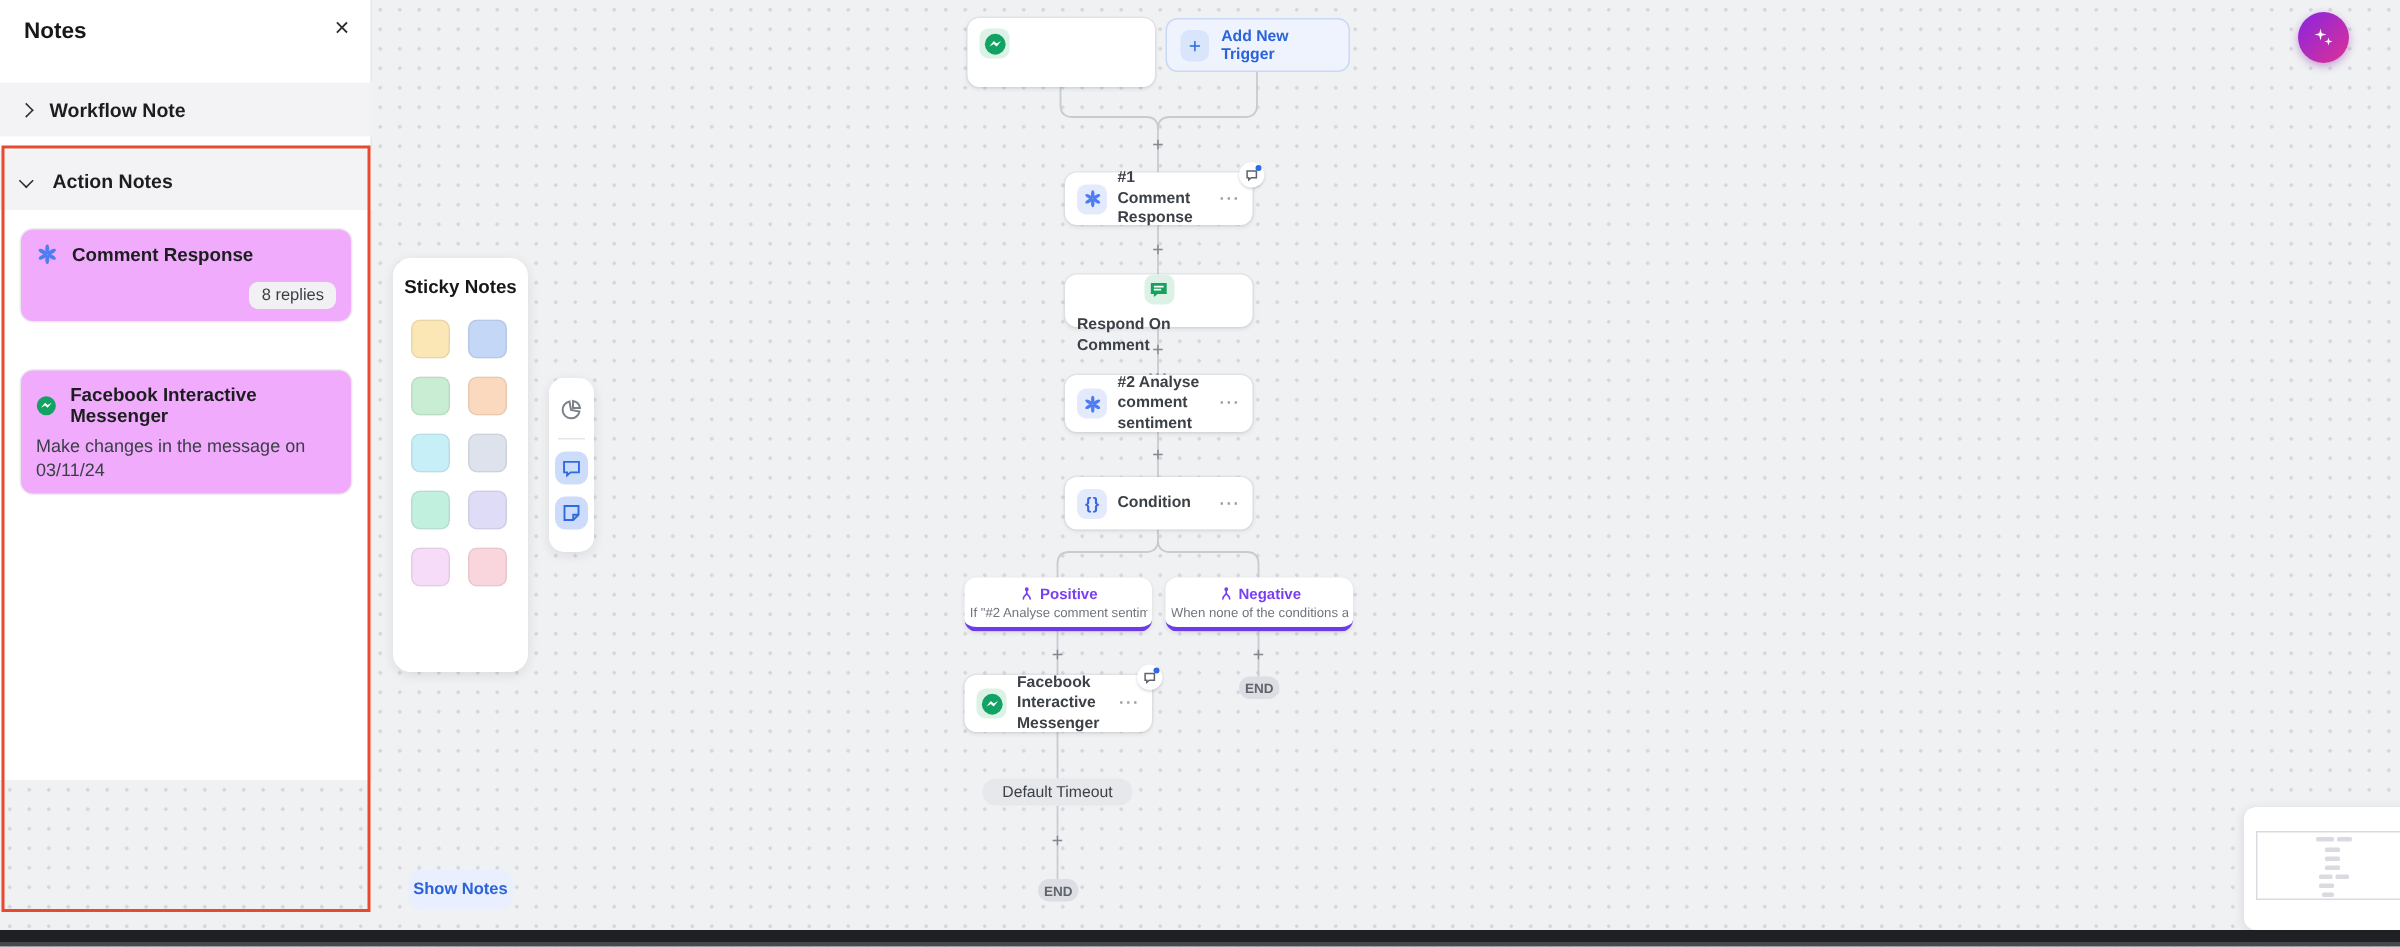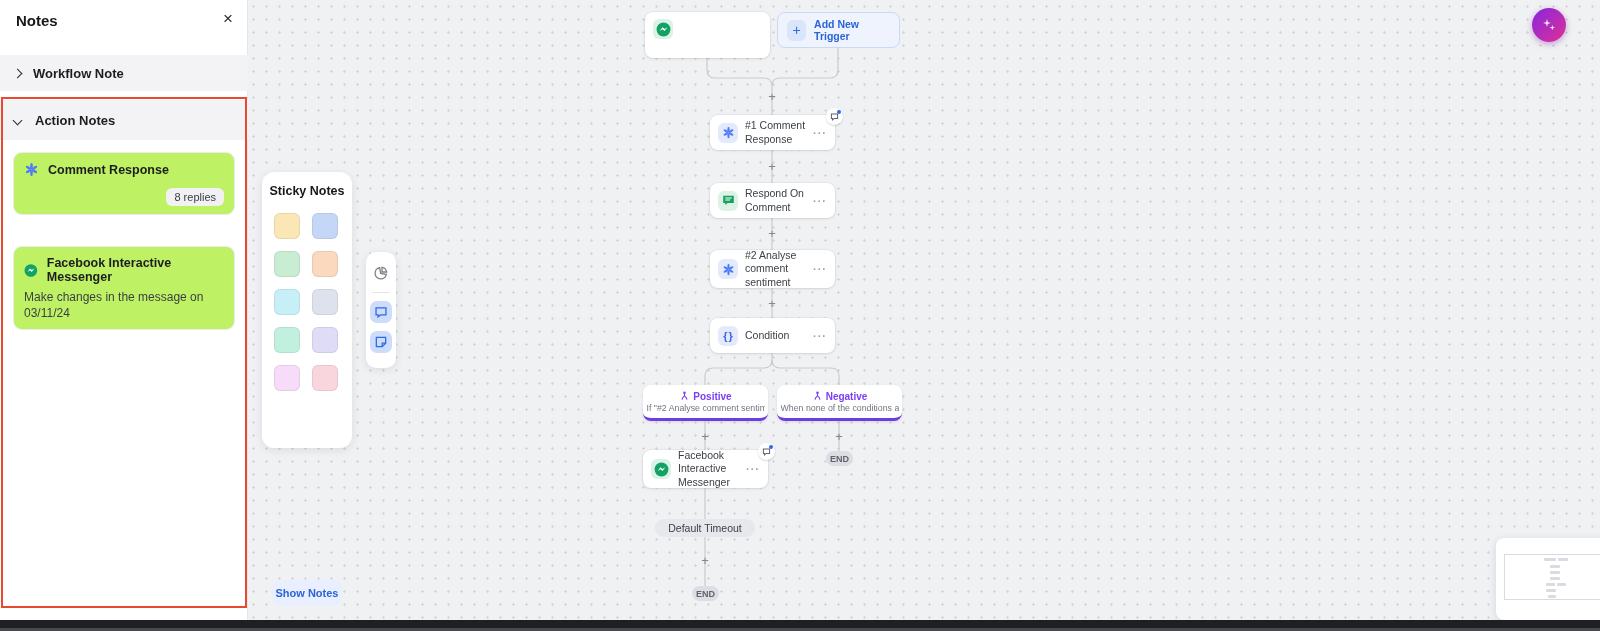--- a/index.html
+++ b/index.html
@@ -12,21 +12,21 @@
     background-image:radial-gradient(circle,#d4d6da 1px, transparent 1.3px);
     background-size:13px 13px; }
   #connectors { position:absolute; left:0; top:0; pointer-events:none; }
   .plus-marker { position:absolute; color:#83878f; font-size:13px; line-height:1;
     transform:translate(-50%,-50%); font-weight:400; }
 
   
   .node { position:absolute; background:#fff; border-radius:8px;
     box-shadow:0 1px 3px rgba(20,25,40,.10), 0 0 0 1px rgba(20,25,40,.04);
     display:flex; align-items:center; padding:0 8px; gap:7px; }
-  .node-title { font-size:10.5px; color:#3c4147; font-weight:400; line-height:1.3; flex:1; }
+  .node-title { font-size:10.5px; color:#3c4147; font-weight:700; line-height:1.3; flex:1; }
   .node-menu { font-size:11px; color:#9aa0a8; letter-spacing:1px; font-weight:700; }
   .icon-sq { width:20px; height:20px; border-radius:6px; display:flex;
     align-items:center; justify-content:center; flex:none; }
   .icon-sq.blue { background:#e2eafc; }
   .icon-sq.green { background:#ddf2e7; }
   .note-badge { position:absolute; width:17px; height:17px; background:#fff;
     border-radius:50%; box-shadow:0 1px 2px rgba(20,25,40,.18);
     display:flex; align-items:center; justify-content:center; }
   .note-badge .dot { position:absolute; right:2px; top:2px; width:4px; height:4px;
     border-radius:50%; background:#2f6be0; }
@@ -51,37 +51,37 @@
   .trigger-label { color:#12a15e; font-size:10px; font-weight:700; }
   .trigger-sub { color:#3c4147; font-size:10px; line-height:1.32; font-weight:500; }
   #add-trigger { left:777px; top:12px; width:123px; height:36px; background:#eef3fe;
     box-shadow:none; border:1px solid #c9d8f6; border-radius:8px; display:flex;
     align-items:center; gap:8px; padding:0 9px; }
   .add-plus-sq { width:21px; height:21px; border-radius:6px; background:#d9e5fa;
     color:#2f6be0; font-size:14px; display:flex; align-items:center; justify-content:center; }
   .add-label { color:#2b63d9; font-size:10.5px; font-weight:700; }
 
   
-  #notes-panel { position:absolute; left:0; top:0; width:248px; height:620px;
+  #notes-panel { position:absolute; left:0; top:0; width:248px; height:520px;
     background:#fff; border-right:1px solid #e5e6e9; }
   #notes-header { position:absolute; left:0; top:0; width:100%; height:42px; }
   #notes-title { position:absolute; left:16px; top:12px; font-size:15px; font-weight:700;
     color:#17181a; }
   #notes-close { position:absolute; right:14px; top:9px; font-size:17px; color:#2b2c2e;
     cursor:pointer; }
   .section-row { position:absolute; left:0; width:248px; background:#f3f3f5;
     display:flex; align-items:center; gap:14px; padding-left:14px; }
   .section-label { font-size:13px; font-weight:700; color:#1c1d1f; }
   .chev { width:7px; height:7px; border-right:1.8px solid #2b2c2e;
     border-bottom:1.8px solid #2b2c2e; flex:none; }
   .chev.right { transform:rotate(-45deg); }
   .chev.down { transform:rotate(45deg); }
   #red-highlight { position:absolute; left:1px; top:97px; width:246px; height:511px;
     border:2px solid #e8492f; pointer-events:none; }
-  .note-card { position:absolute; left:13px; width:222px; background:#bef264;
+  .note-card { position:absolute; left:13px; width:222px; background:#f0abfc;
     border:1px solid #ebebee; border-radius:9px; padding:9px 10px 8px 10px; }
   .note-card-head { display:flex; align-items:center; gap:9px; margin-bottom:5px; }
   .note-card-title { font-size:12.5px; font-weight:700; color:#1c1d1f; }
   .note-card-body { font-size:12px; color:#3a3f45; line-height:1.35; }
   .replies-badge { float:right; margin-top:6px; background:#f1f1f3; border-radius:6px;
     font-size:11px; color:#3a3f45; padding:3px 8px; }
 
   
   #sticky-panel { position:absolute; left:262px; top:172px; width:90px; height:276px;
     background:#fff; border-radius:12px; box-shadow:0 2px 8px rgba(20,25,40,.10); }
@@ -176,21 +176,21 @@
     <span class="node-title">#1 Comment Response</span>
     <span class="node-menu">···</span>
   </div>
   <div class="note-badge" style="left:826px; top:108px;">
     <svg width="9" height="9" viewBox="0 0 16 16" fill="none" stroke="#5f646c" stroke-width="1.8">
         <path d="M2.5 3.5 h11 v8 h-6 l-3 2.5 v-2.5 h-2 z"></path>
       </svg>
     <span class="dot"></span>
   </div>
 
-  <div class="node" style="left:710px; top:183px; width:125px; height:35px;">
+  <div class="node" style="left:710px; top:183px; width:125px; height:35px;flex-direction:column;">
     <span class="icon-sq green">
       <svg width="13" height="13" viewBox="0 0 16 16">
           <path d="M1.5 2 h13 v9 h-7.5 l-3 2.6 v-2.6 h-2.5 z" fill="#17A05E"></path>
           <path d="M4 5 h8 M4 7.5 h6" stroke="#fff" stroke-width="1.3"></path>
         </svg>
     </span>
     <span class="node-title">Respond On Comment</span>
     <span class="node-menu">···</span>
   </div>
 

